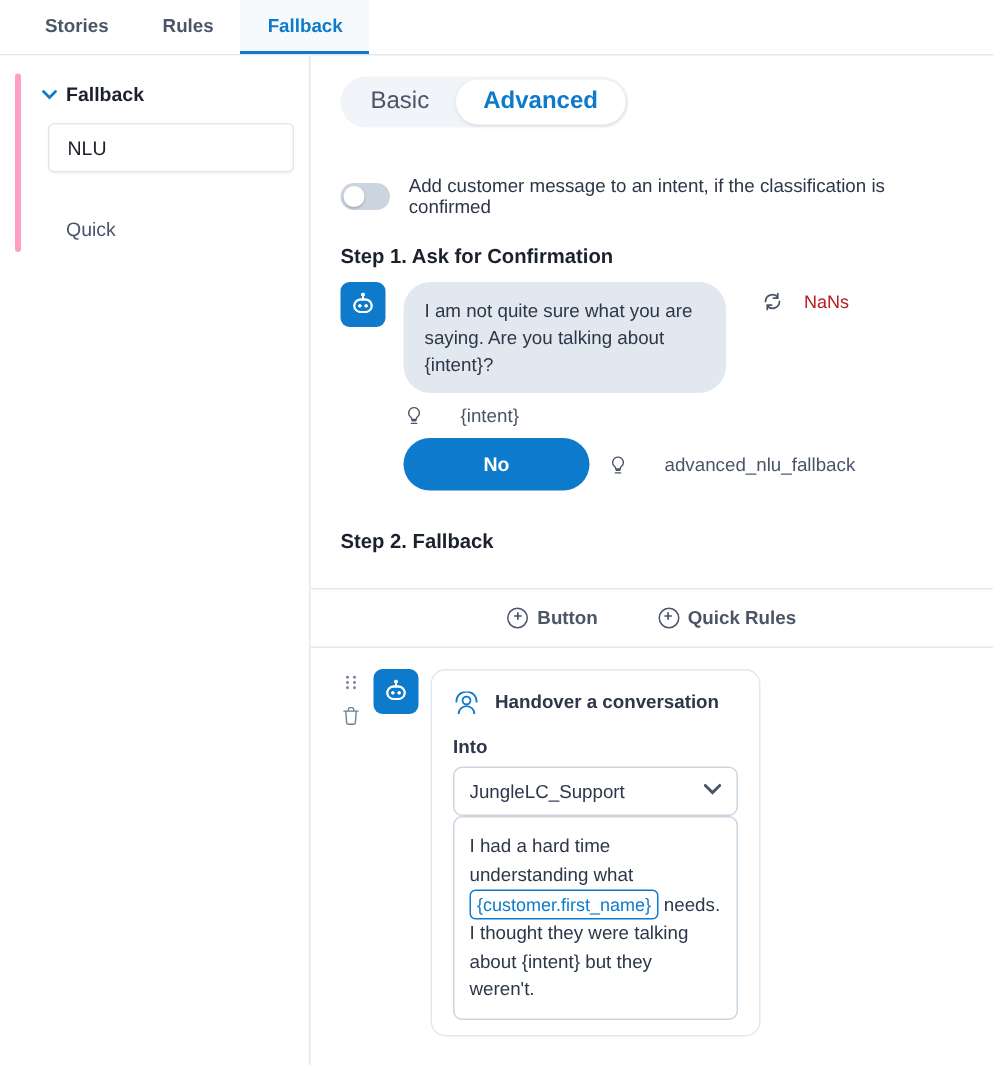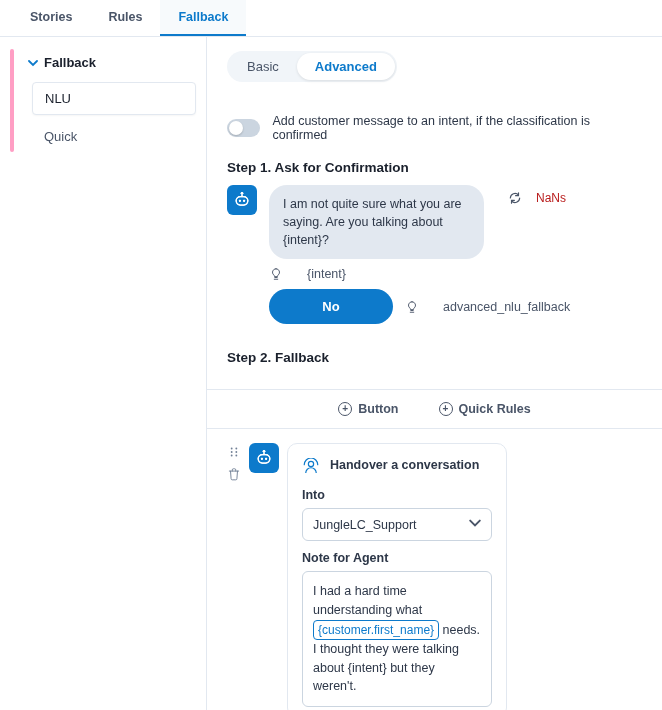--- a/index.html
+++ b/index.html
@@ -6,27 +6,27 @@
     body { font-family: -apple-system, BlinkMacSystemFont, "Segoe UI", Arial, sans-serif; background: #fff; width: 662px; height: 710px; overflow: hidden; font-size: 13px; color: #2d3748; }
     .app { display: flex; flex-direction: column; height: 100%; }
     .topnav { display: flex; gap: 0; border-bottom: 1px solid #e2e8f0; padding-left: 12px; }
     .topnav-item { padding: 10px 18px; color: #4a5568; cursor: pointer; font-weight: 600; font-size: 12.5px; border-bottom: 2px solid transparent; }
     .topnav-item.active { color: #0d7acb; border-bottom: 2px solid #0d7acb; background: #f7fafc; }
     .main { display: flex; flex: 1; min-height: 0; }
     .sidebar { width: 207px; border-right: 1px solid #e2e8f0; padding: 12px 10px; background: #fff; }
     .side-marker { width: 4px; background: #ff9ec4; border-radius: 2px; margin-right: 6px; }
     .side-fallback { display: flex; align-items: center; gap: 6px; padding: 6px 8px; font-weight: 600; cursor: pointer; color: #1a202c; }
     .side-fallback .chev { color: #0d7acb; font-size: 12px; display: inline-flex; }
-    .side-list { margin-top: 6px; display: flex; flex-direction: column; gap: 6px; padding-left: 12px; }
+    .side-list { margin-top: 6px; display: flex; flex-direction: column; gap: 22px; padding-left: 12px; }
     .side-item { padding: 8px 12px; border-radius: 4px; cursor: pointer; font-size: 13px; color: #4a5568; }
     .side-item.selected { background: #fff; border: 1px solid #e2e8f0; box-shadow: 0 1px 2px rgba(0,0,0,0.04); color: #1a202c; }
     .side-wrap { display: flex; }
     .content { flex: 1; padding: 14px 20px 0 20px; overflow-y: auto; display: flex; flex-direction: column; position: relative; }
     .modepill { display: inline-flex; background: #f1f5f9; border-radius: 999px; padding: 2px; }
-    .modepill span { padding: 6px 18px; border-radius: 999px; cursor: pointer; font-size: 13px; color: #4a5568; }
+    .modepill span { padding: 6px 18px; border-radius: 999px; cursor: pointer; font-size: 16px; color: #4a5568; }
     .modepill span.active { background: #fff; color: #0d7acb; box-shadow: 0 1px 3px rgba(0,0,0,0.1); font-weight: 600; }
     .toggle-row { display: flex; align-items: center; gap: 12px; margin-top: 32px; }
     .switch { width: 34px; height: 18px; border-radius: 999px; background: #cbd5e0; position: relative; cursor: pointer; }
     .switch::after { content: ""; width: 14px; height: 14px; border-radius: 50%; background: #fff; position: absolute; top: 2px; left: 2px; box-shadow: 0 1px 2px rgba(0,0,0,0.2); }
     .toggle-label { font-size: 12.5px; color: #2d3748; }
     .step-title { font-weight: 700; font-size: 13.5px; margin-top: 18px; margin-bottom: 10px; color: #1a202c; }
     .msgrow { display: flex; align-items: flex-start; gap: 12px; }
     .boticon { width: 30px; height: 30px; border-radius: 6px; background: #0d7acb; display: flex; align-items: center; justify-content: center; flex-shrink: 0; }
     .boticon svg { filter: drop-shadow(0 0 0 #fff); }
     .bubble { background: #e2e8f0; border-radius: 18px; padding: 10px 14px; font-size: 12.5px; color: #2d3748; max-width: 215px; line-height: 1.45; }
@@ -198,21 +198,20 @@
           </div>
           <div class="card-label">Into</div>
           <div class="select">
             <span>JungleLC_Support</span>
             <span>
               <svg width="12" height="12" viewBox="0 0 10 10">
                   <path d="M1 3 L5 7 L9 3" stroke="#4a5568" stroke-width="1.6" fill="none" stroke-linecap="round"></path>
                 </svg>
             </span>
           </div>
-          <div class="card-label">Note for Agent</div>
           <div class="note">
             <span>I had a hard time understanding what </span><span class="pill-tag">{customer.first_name}</span><span> needs. I thought they were talking about {intent} but they weren't.</span>
           </div>
 
         </div>
       </div>
 
       <div style="flex:1"></div>
 
     </div>

